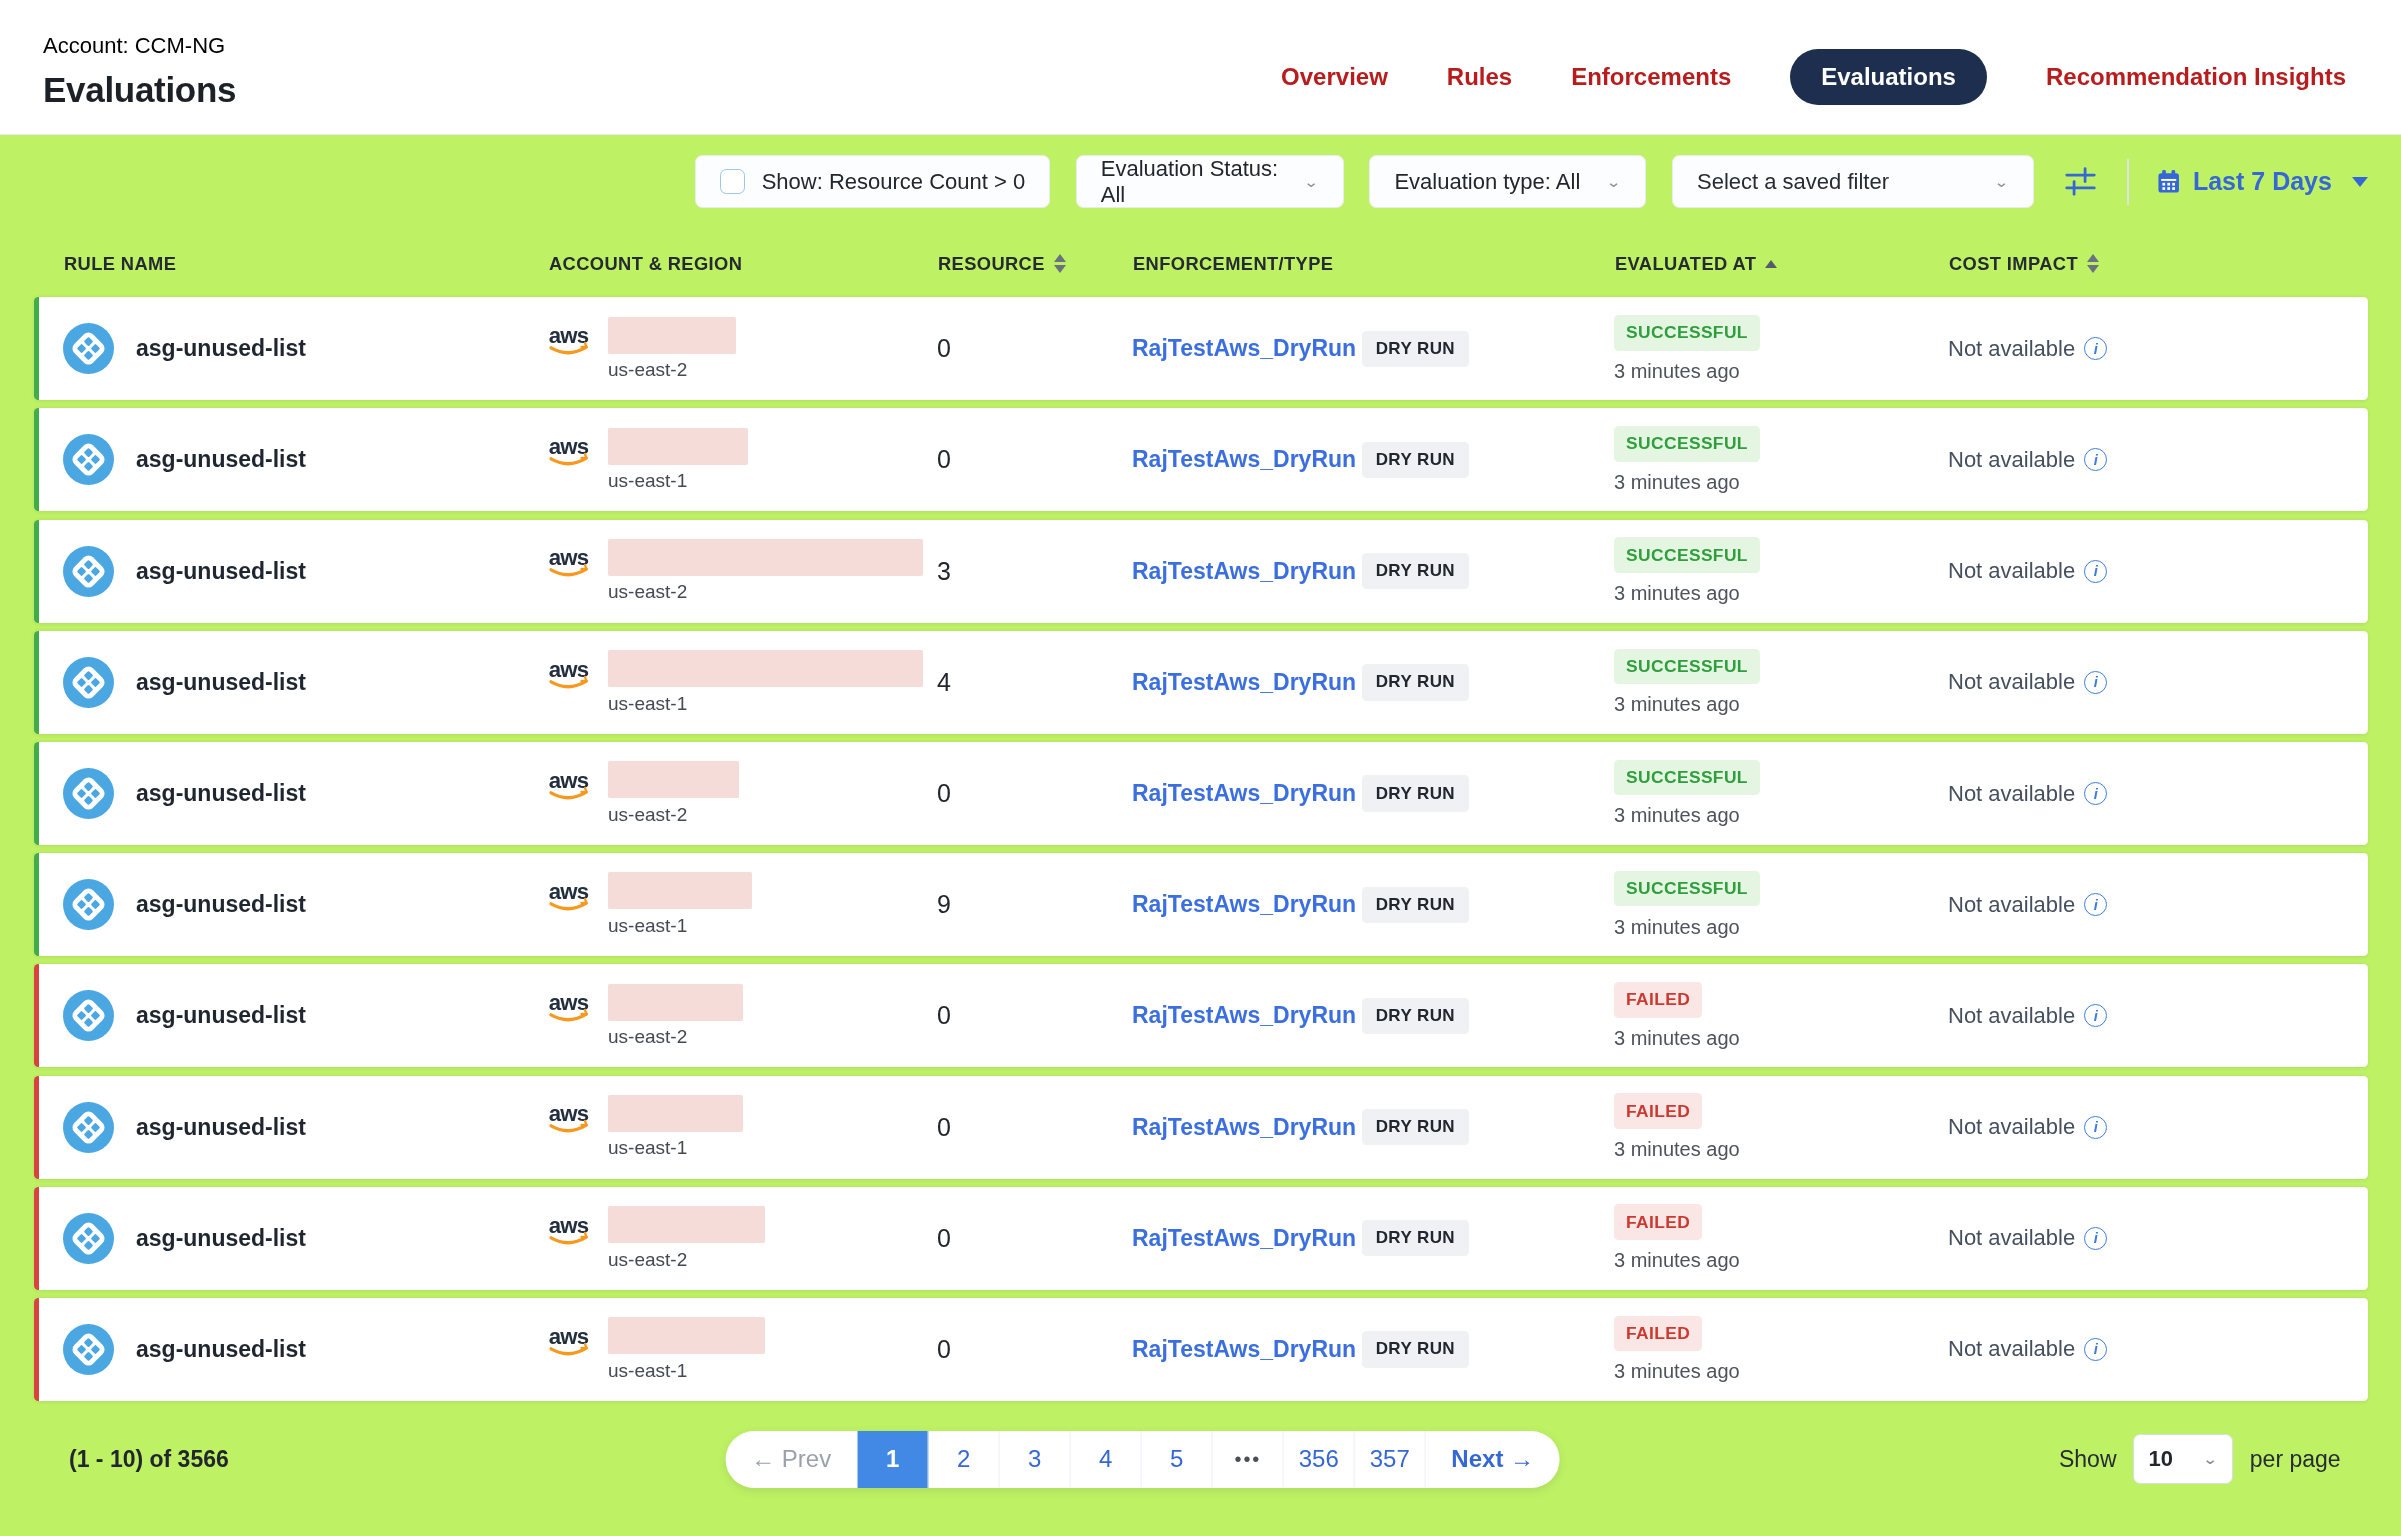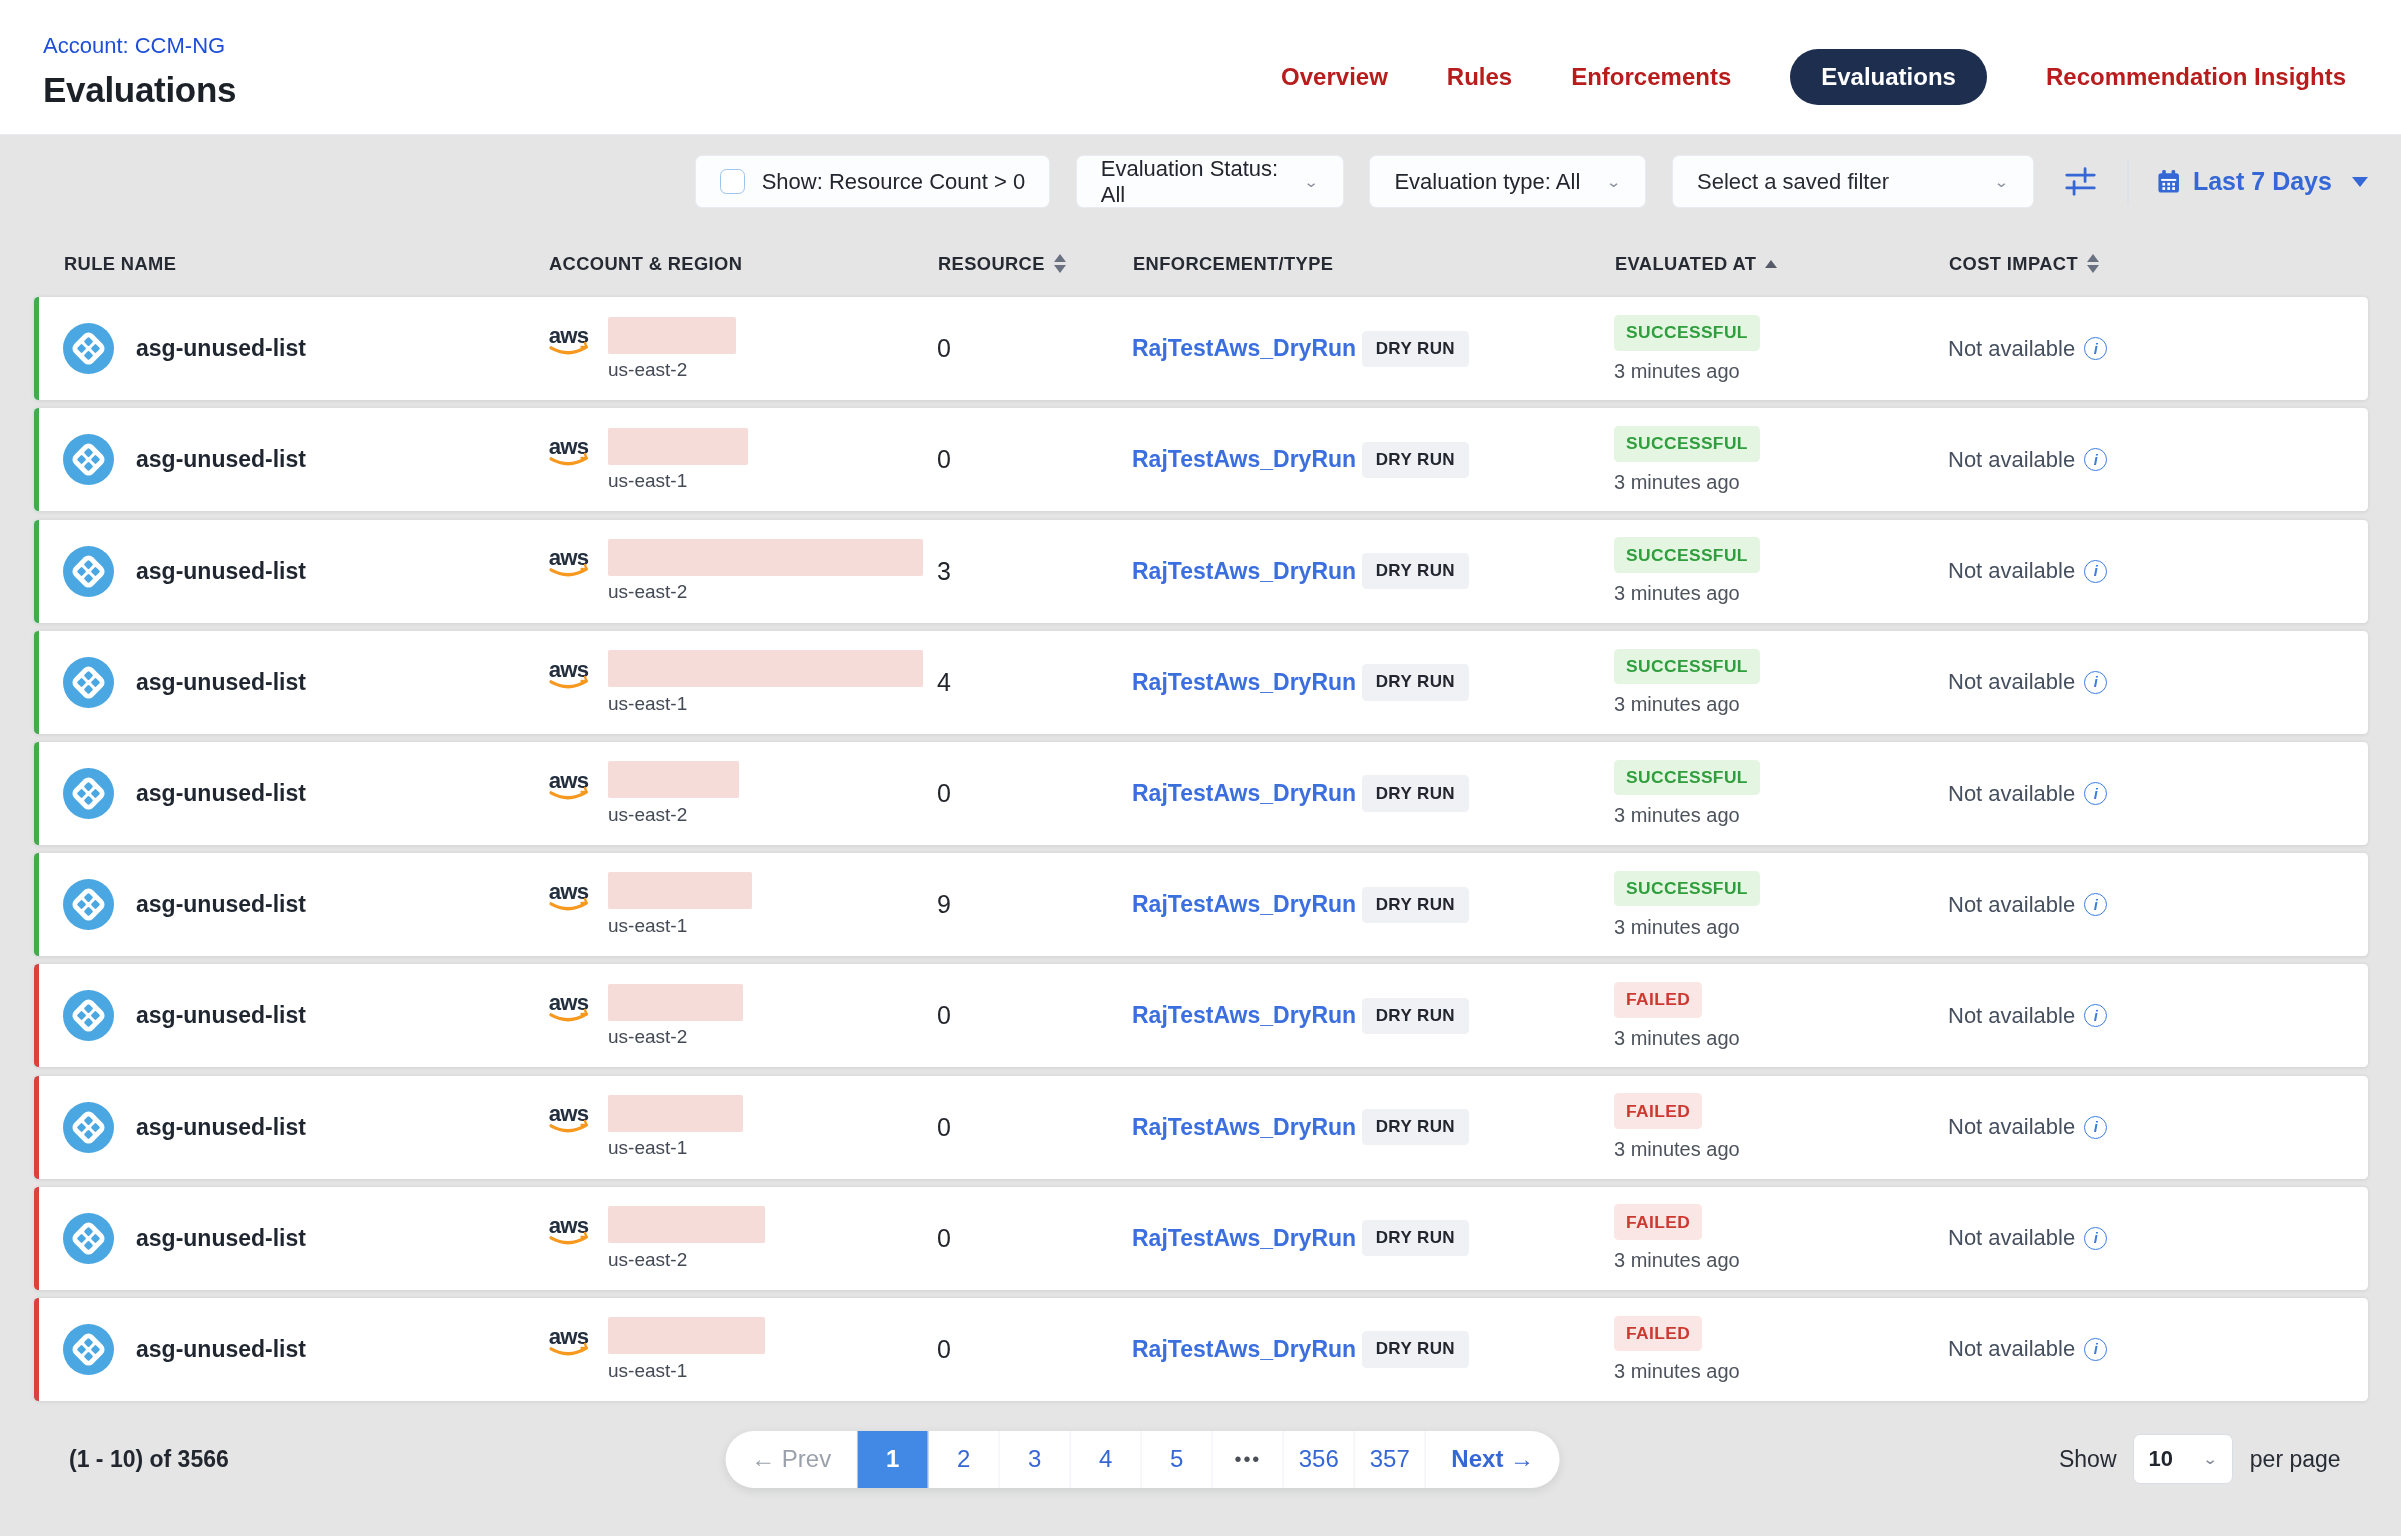--- a/index.html
+++ b/index.html
@@ -3,28 +3,28 @@
 <meta charset="utf-8">
 <style>
   * { margin:0; padding:0; box-sizing:border-box; }
   html,body { width:2401px; height:1536px; background:#ffffff; overflow:hidden;
     font-family:"Liberation Sans","DejaVu Sans",sans-serif; color:#22262e; }
 
   
   .top-header { position:relative; height:135px; background:#fff; border-bottom:0.9px solid #e9ecf1;
     display:flex; justify-content:space-between; align-items:flex-end; padding:0 55px 24px 43px; }
   .title-block { display:flex; flex-direction:column; gap:11px; }
-  .account-link { color:#1d4ed8; font-size:22px; cursor:pointer; }
+  .account-link { color:#000000; font-size:22px; cursor:pointer; }
   .page-title { color:#1c2127; font-size:35px; font-weight:bold; letter-spacing:-0.3px; }
   .tabs { display:flex; align-items:center; gap:59px; padding-bottom:5.5px; }
   .tab { color:#b91c1c; font-size:24px; font-weight:600; cursor:pointer; white-space:nowrap; }
   .tab.active { background:#1d2e4f; color:#fff; padding:13.7px 31px; border-radius:914px; }
 
   
-  .content { background:#e5e5e5; height:1401px; padding:0 33px 0 34px; }
+  .content { background:#bef264; height:1401px; padding:0 33px 0 34px; }
 
   
   .filter-bar { display:flex; justify-content:flex-end; align-items:center; gap:25.6px; padding-top:20px; height:73px; }
   .pill { display:flex; align-items:center; background:#fcfdfe; border:0.9px solid #e8ebf1; border-radius:7.3px;
     height:53px; padding:0 24px; font-size:22px; color:#22262e; }
   .chk-pill { gap:16.5px; font-weight:500; cursor:pointer; }
   .checkbox { width:25px; height:25px; border:1.8px solid #9cc4ec; border-radius:6.4px; background:#fff; }
   .dropdown { justify-content:space-between; cursor:pointer; }
   .dd-status { width:268px; } .dd-type { width:277px; } .dd-saved { width:362px; color:#272c34; }
   .chev { color:#8a919d; font-size:18.3px; margin-left:18.3px; transform:scaleY(.8); }

